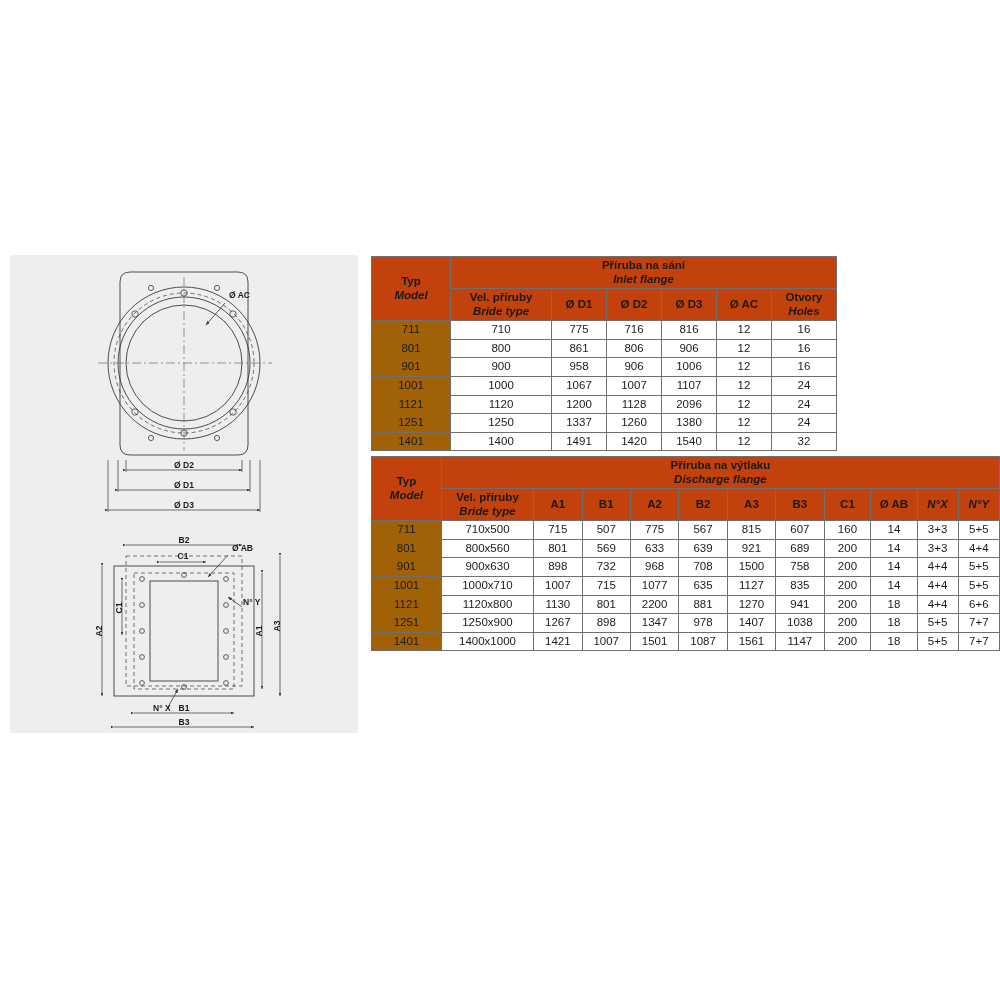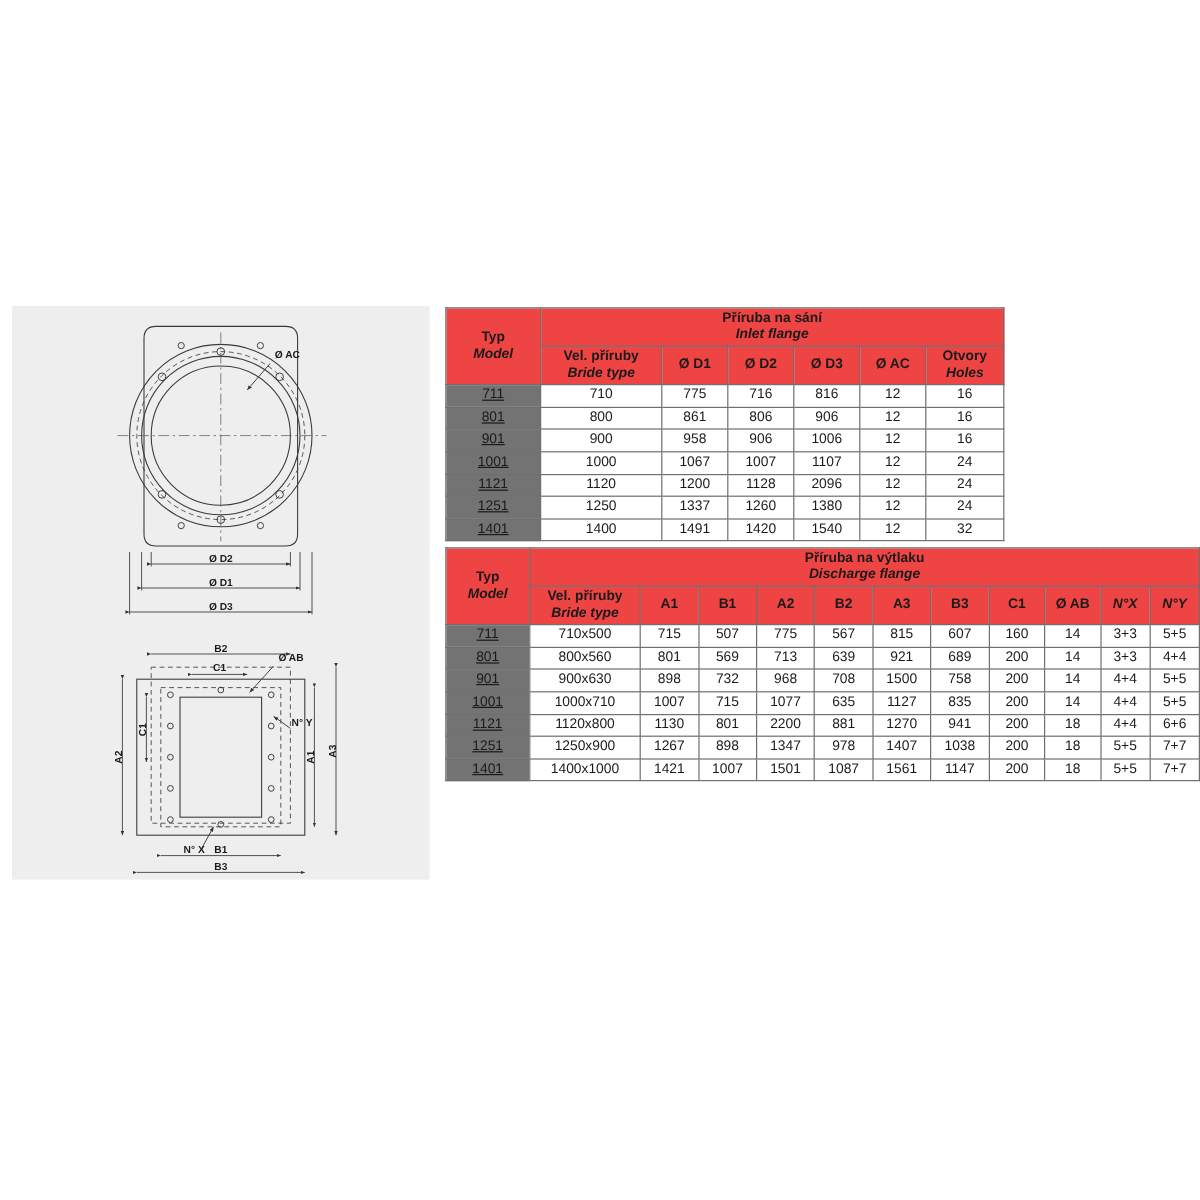--- a/index.html
+++ b/index.html
@@ -39,33 +39,33 @@
 
   .spec-table th, .spec-table td {
     border: 1px solid #6f6f6f;
     padding: 2px 4px;
     text-align: center;
     vertical-align: middle;
     font-weight: normal;
     line-height: 1.18;
   }
   .spec-table thead th {
-    background: #ef4444;
+    background: #c2410c;
     font-weight: bold;
     margin-left: 42px;
   }
   .hdr-it { font-style: italic; display: block; font-weight: bold; }
   .hdr-rm { display: block; font-weight: bold; }
   .col-model {
     text-align: left;
     padding-left: 6px;
     background: #f5f5f5;
   }
   .spec-table tbody td { background: #ffffff; }
-  .spec-table tbody tr td.col-model { background: #737373; text-decoration: underline; }
+  .spec-table tbody tr td.col-model { background: #a16207; }
 
   .w-model  { width: 70px; }
   .w-bride  { width: 92px; }
   .w-num    { width: 46px; }
   .w-holes  { width: 56px; }
   .w-bride2 { width: 92px; }
   .w-num2   { width: 44px; }
   .w-small  { width: 36px; font-style: italic; }
 </style>
 </head>
@@ -329,21 +329,21 @@
       <td>160</td>
       <td>14</td>
       <td>3+3</td>
       <td>5+5</td>
     </tr>
     <tr>
       <td class="col-model">801</td>
       <td>800x560</td>
       <td>801</td>
       <td>569</td>
-      <td>713</td>
+      <td>633</td>
       <td>639</td>
       <td>921</td>
       <td>689</td>
       <td>200</td>
       <td>14</td>
       <td>3+3</td>
       <td>4+4</td>
     </tr>
     <tr>
       <td class="col-model">901</td>

